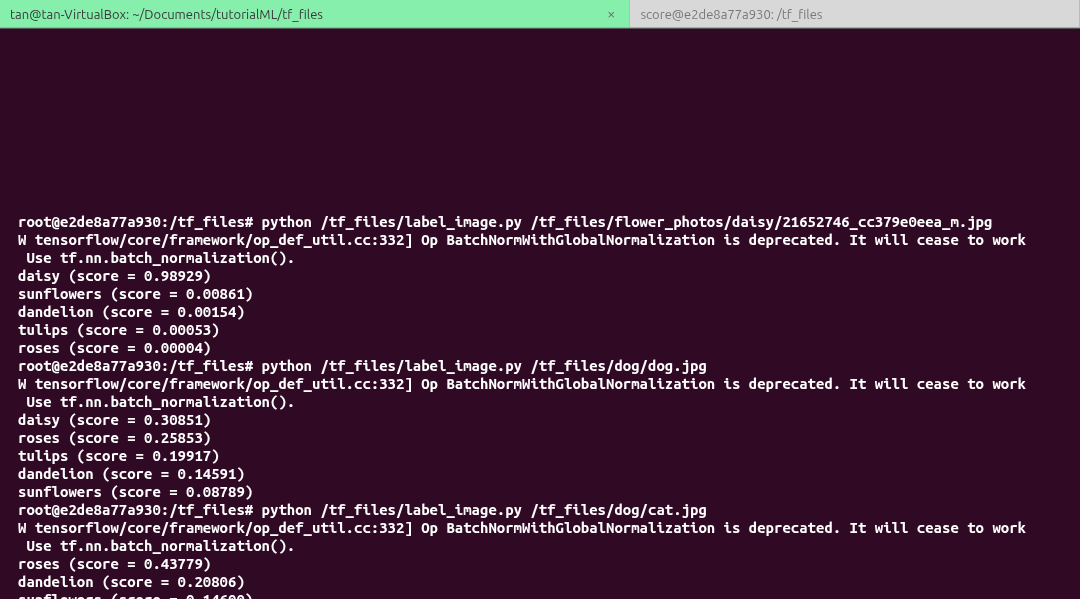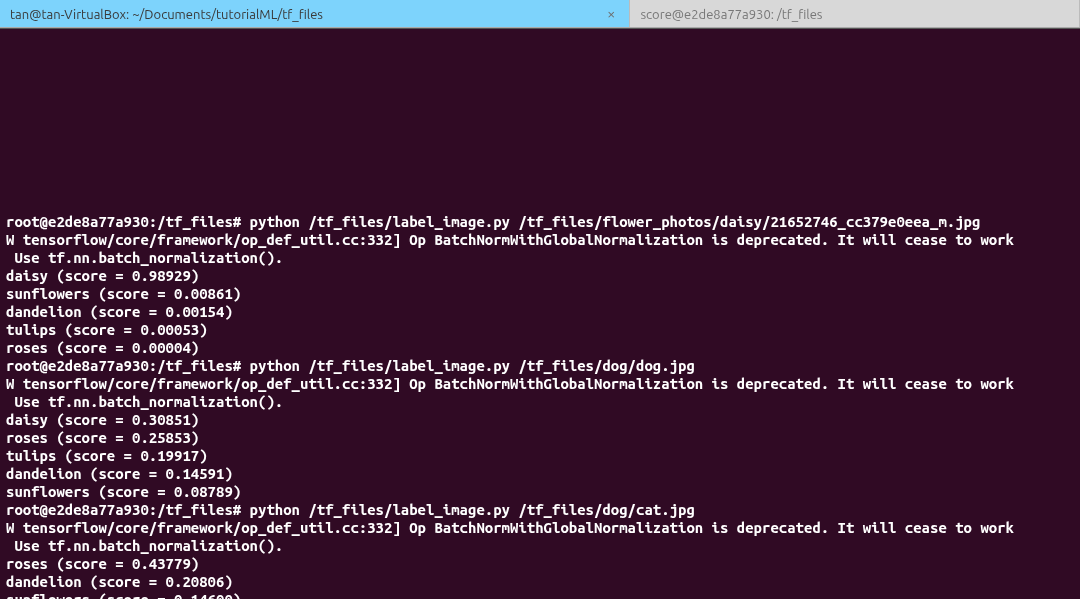--- a/index.html
+++ b/index.html
@@ -24,21 +24,21 @@
       display: flex;
       align-items: center;
       padding: 0 10px;
       font-size: 13px;
       color: #4d4d4d;
       border-right: 1px solid #bbb;
       background: #e8e8e8;
       cursor: pointer;
     }
     .tab.active {
-      background: #7dd3fc;
+      background: #86efac;
       color: #3a3a3a;
     }
     .tab-title {
       white-space: nowrap;
     }
     .tab-close {
       margin-left: 280px;
       font-size: 15px;
       color: #6d6d6d;
       cursor: pointer;
@@ -58,20 +58,21 @@
       font-size: 15px;
       line-height: 18px;
       padding: 4px 4px 4px 6px;
       white-space: pre;
       overflow: hidden;
       font-weight: bold;
       border-top: 1px solid #555;
     }
     .term-line {
       display: block;
+      margin-left: 12px;
     }
     .term-spacer {
       height: 108px;
     }
   </style>
 </head>
 <body>
 
 <div class="tab-bar">
   <div class="tab active">

